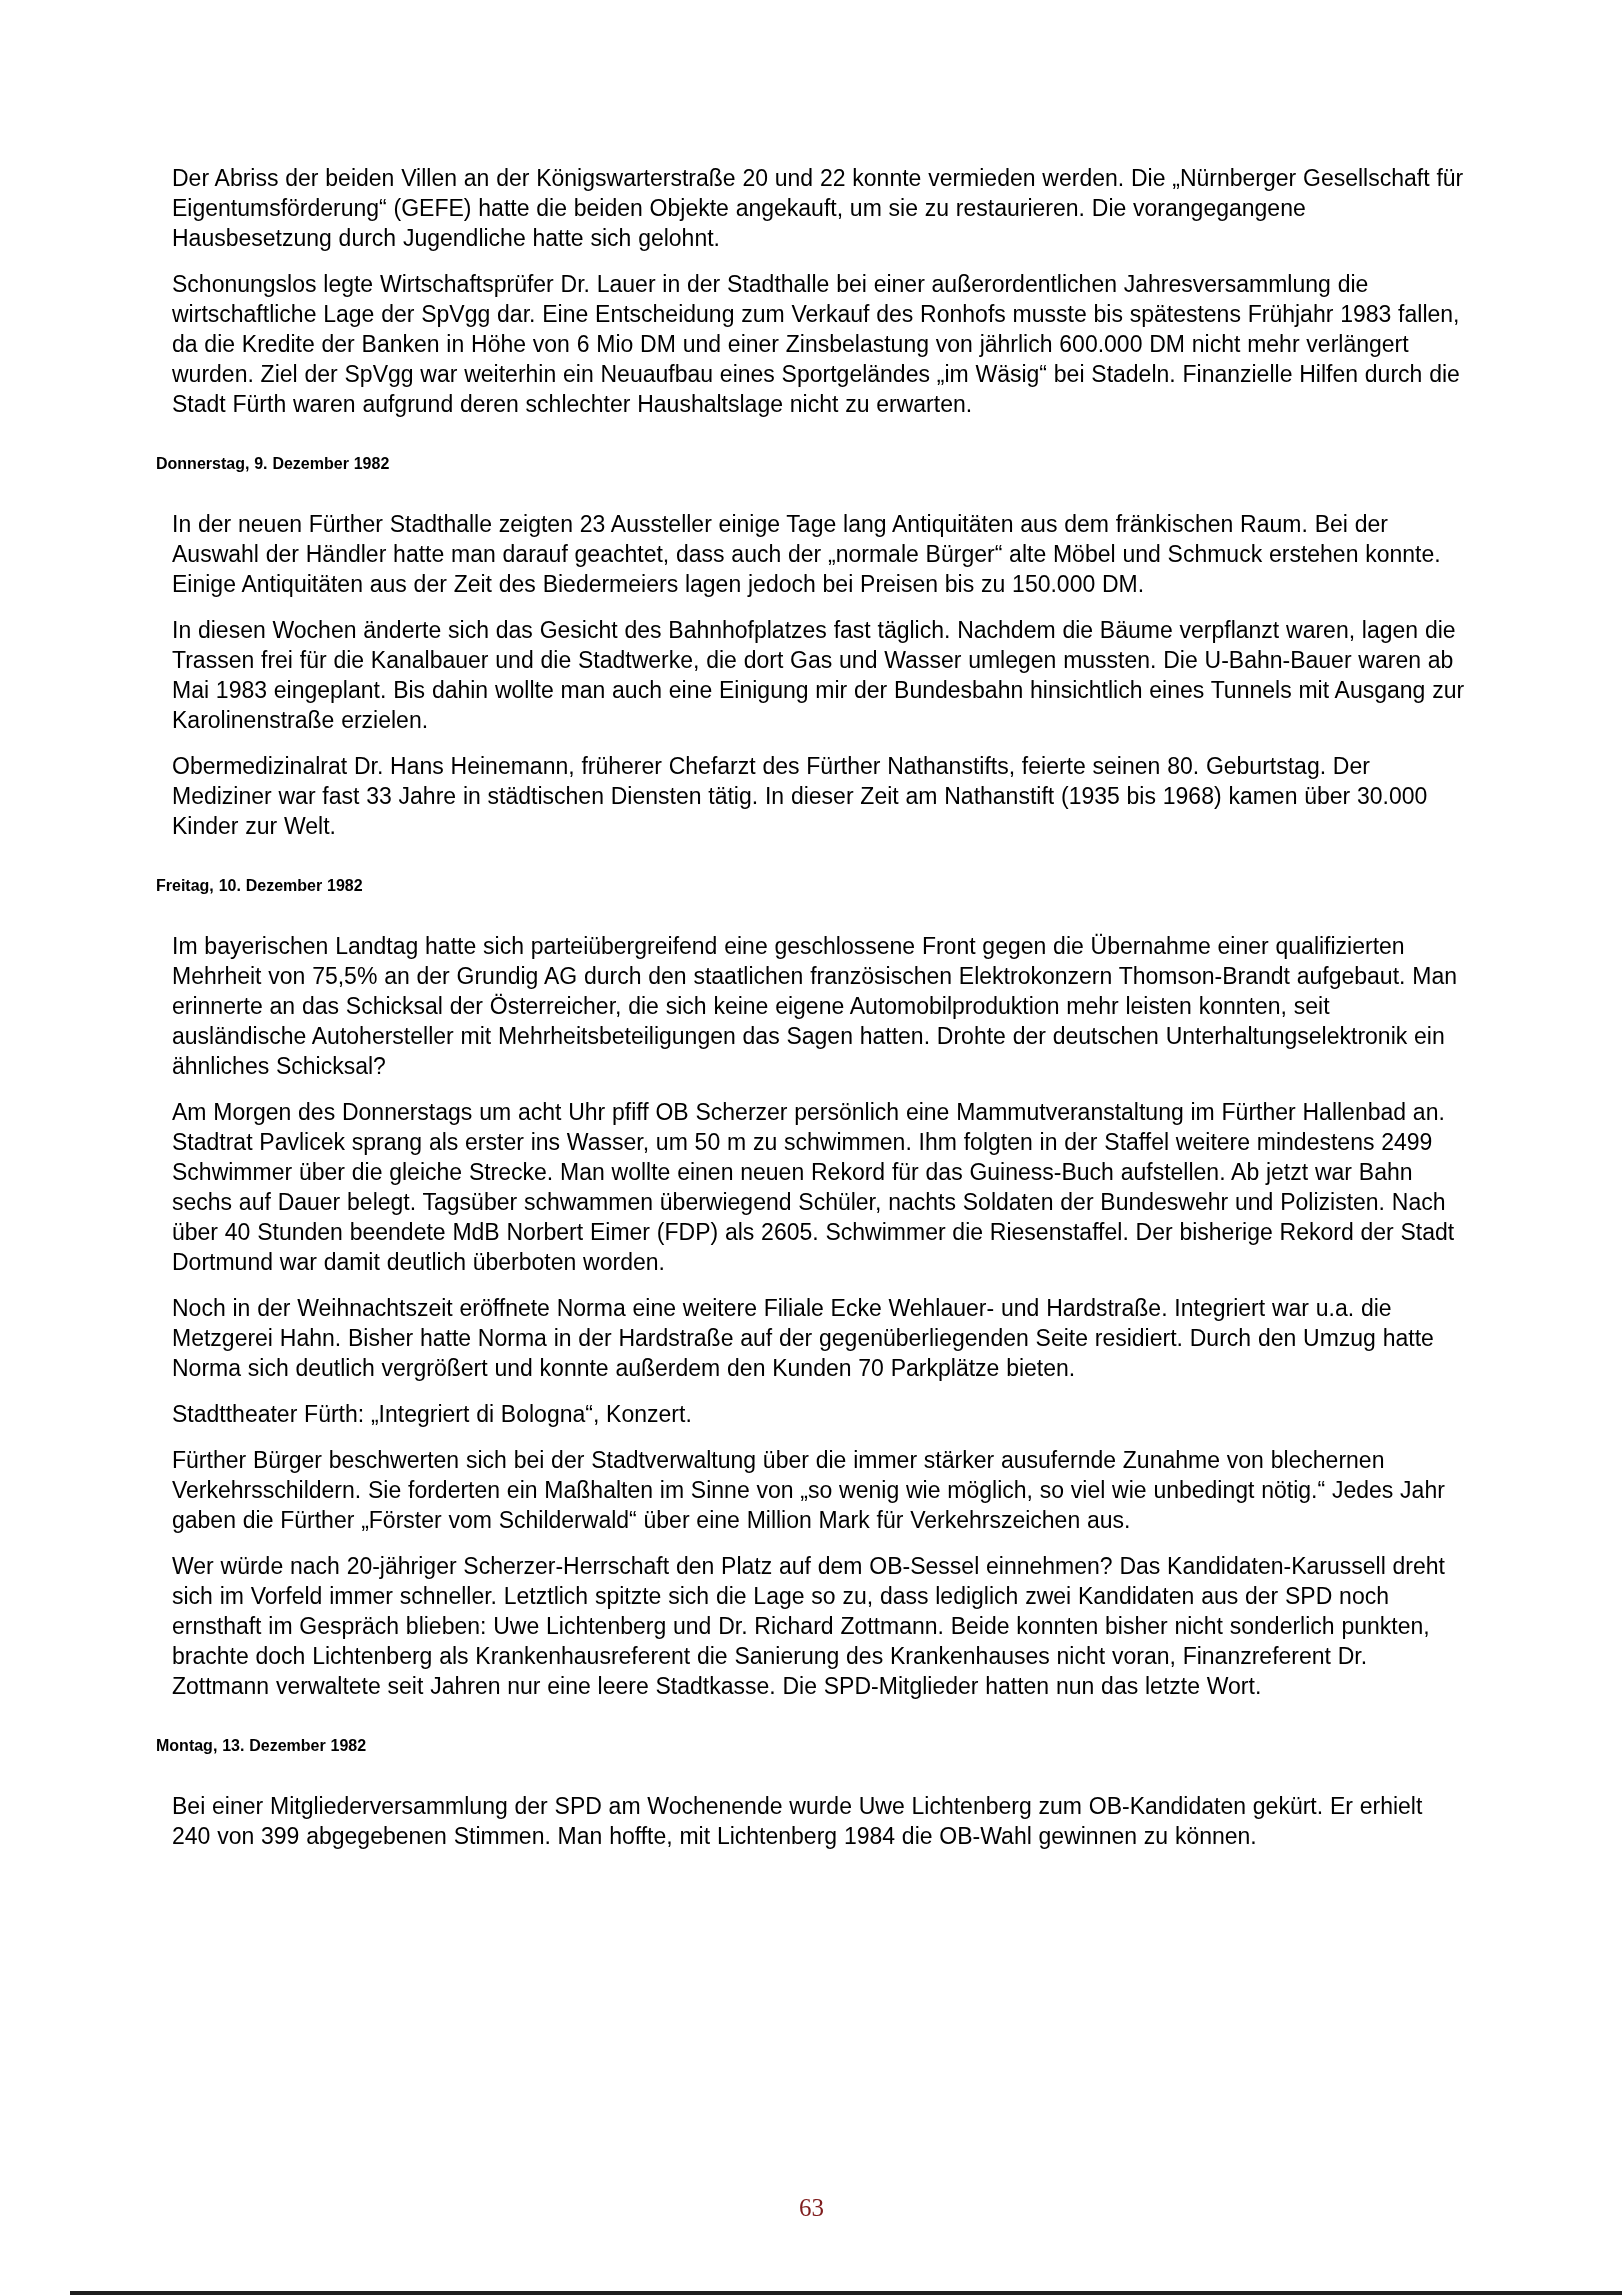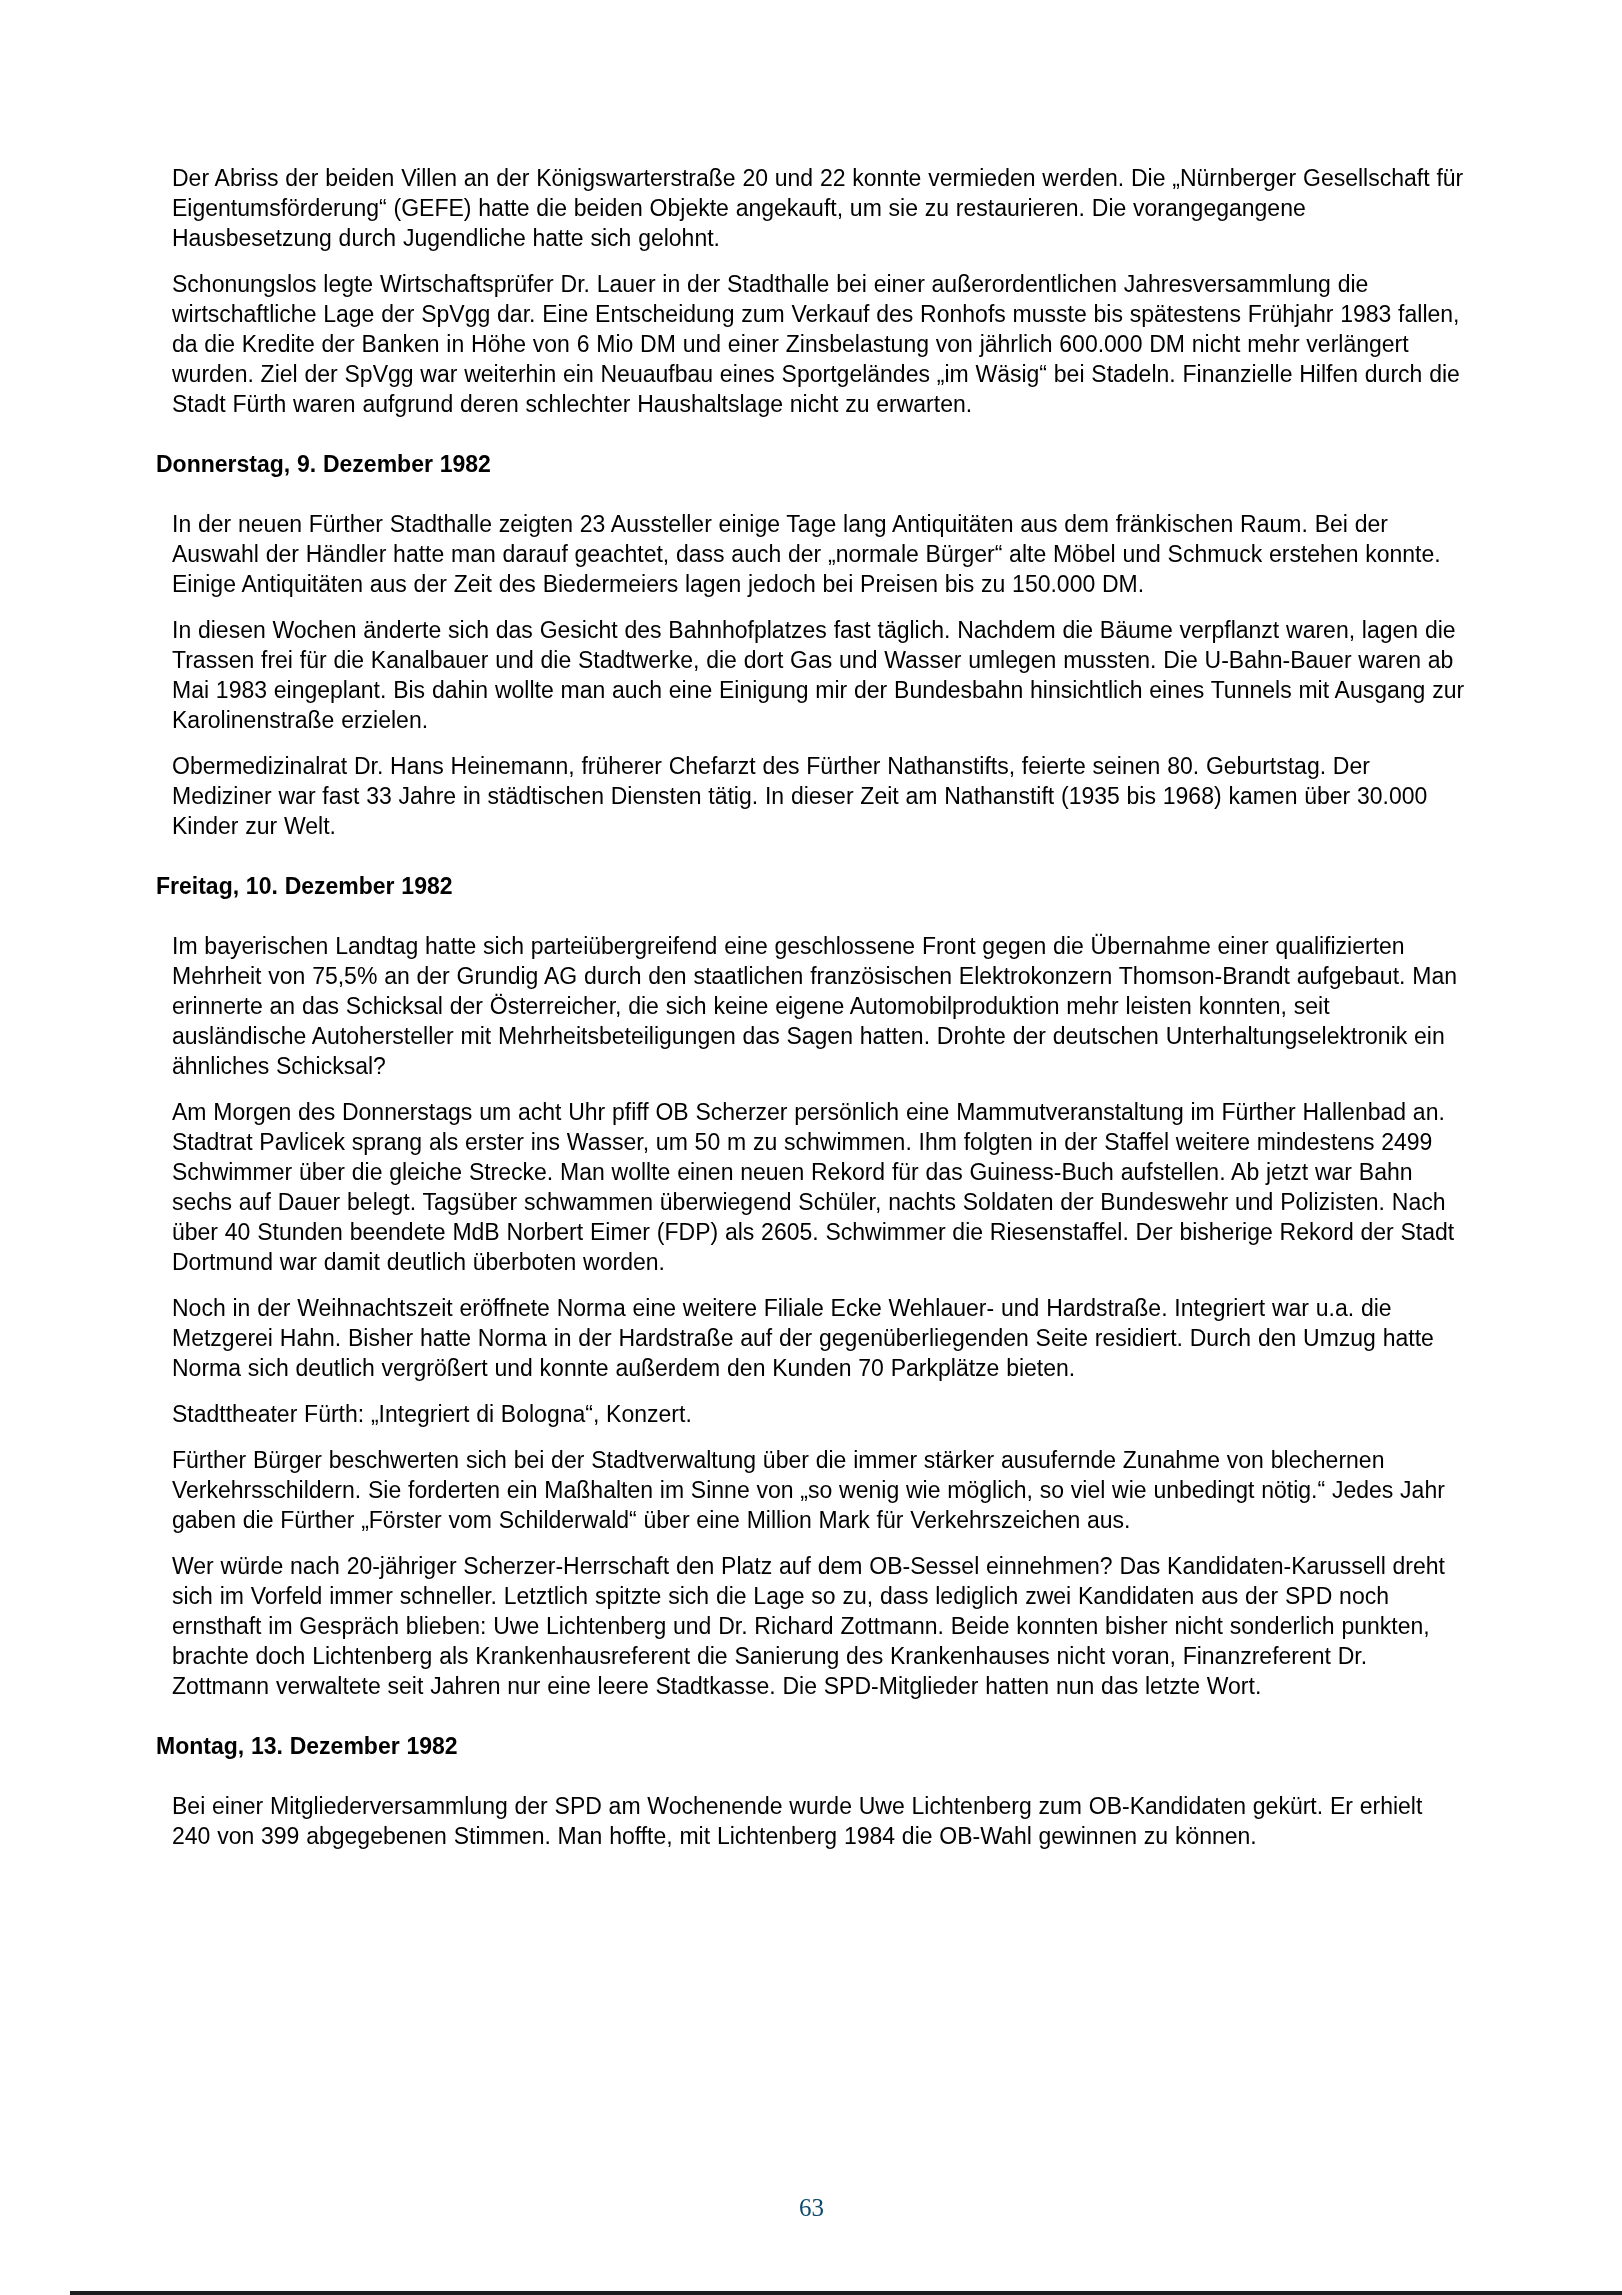--- a/index.html
+++ b/index.html
@@ -25,34 +25,34 @@
     text-align: left;
     word-spacing: 0.4px;
   }
 
   .content p {
     margin: 16px;
   }
 
   .content h2 {
     margin: 30px 0;
-    font-size: 23px;
+    font-size: 16px;
     line-height: 30px;
     font-weight: bold;
   }
 
   .page-number {
     position: absolute;
     left: 0;
     right: 0;
     bottom: 73px;
     text-align: center;
     font-family: "Liberation Serif", serif;
     font-size: 25px;
-    color: #0c4a6e;
+    color: #7f1d1d;
   }
 
   .scan-edge {
     position: absolute;
     left: 70px;
     right: 0;
     bottom: 0;
     height: 4px;
     background: #1d1d1d;
   }

